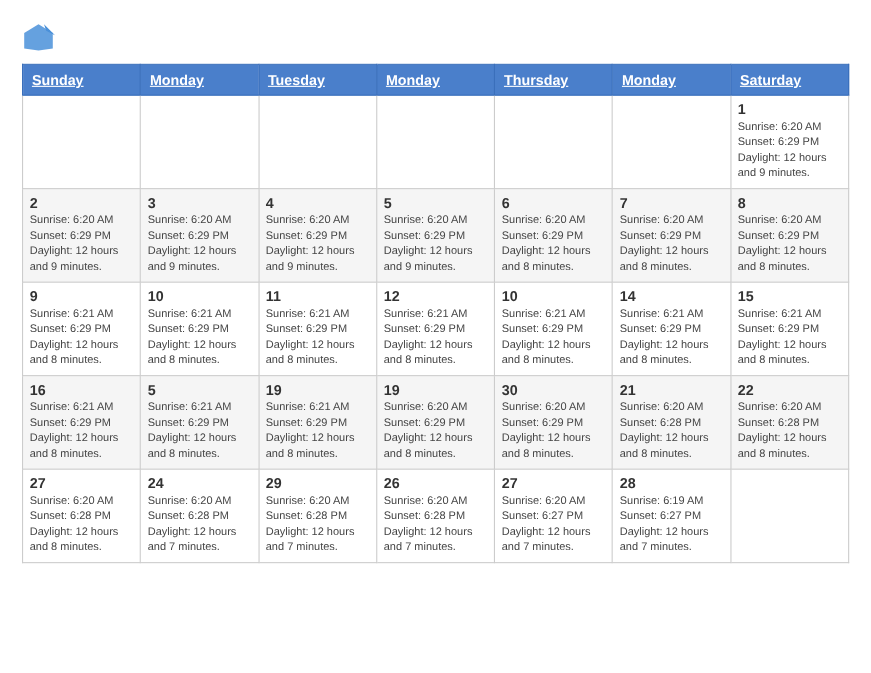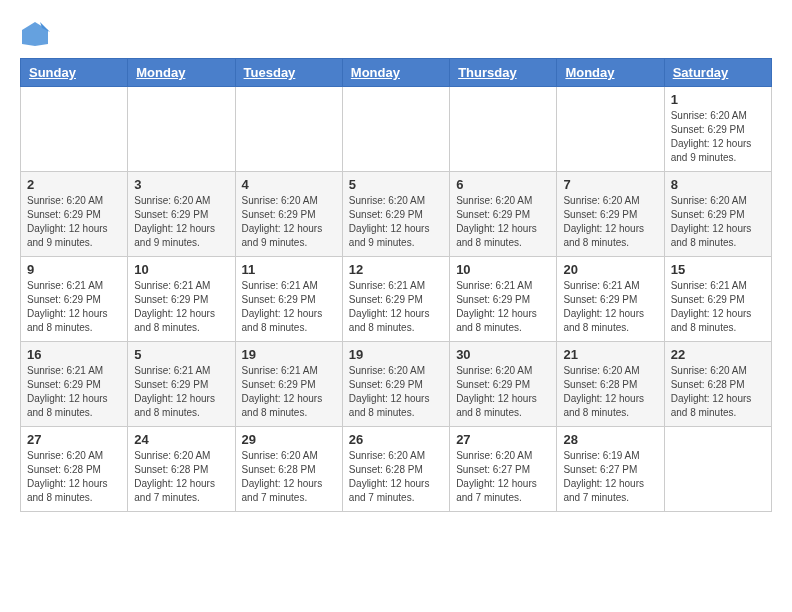--- a/index.html
+++ b/index.html
@@ -204,21 +204,21 @@
 Sunset: 6:29 PM
 Daylight: 12 hours and 8 minutes.</div>
         </td>
         <td>
           <span class="day-number">10</span>
           <div class="day-info">Sunrise: 6:21 AM
 Sunset: 6:29 PM
 Daylight: 12 hours and 8 minutes.</div>
         </td>
         <td>
-          <span class="day-number">20</span>
+          <span class="day-number">14</span>
           <div class="day-info">Sunrise: 6:21 AM
 Sunset: 6:29 PM
 Daylight: 12 hours and 8 minutes.</div>
         </td>
         <td>
           <span class="day-number">15</span>
           <div class="day-info">Sunrise: 6:21 AM
 Sunset: 6:29 PM
 Daylight: 12 hours and 8 minutes.</div>
         </td>

